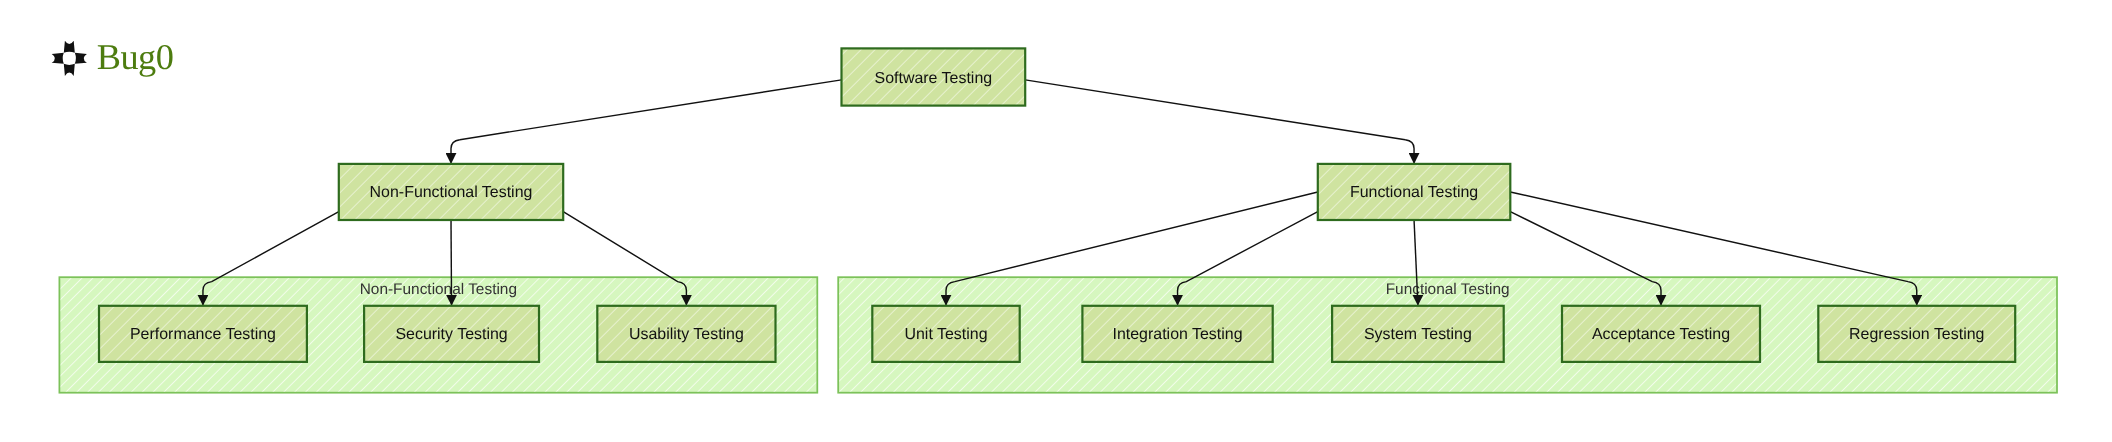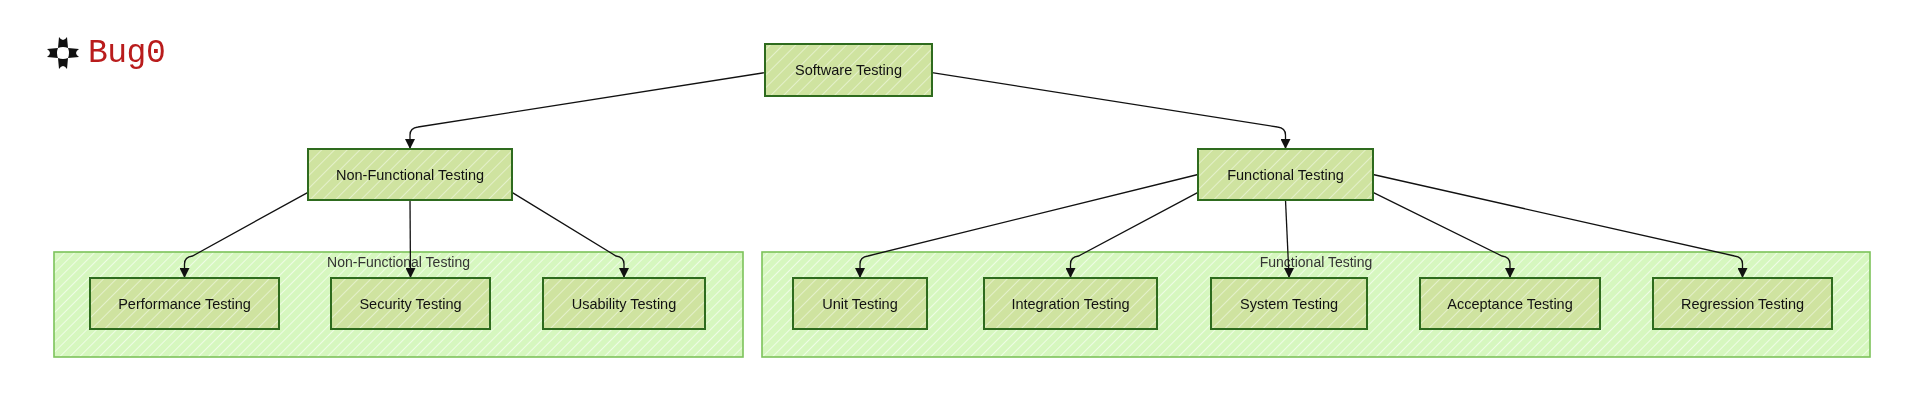--- a/index.html
+++ b/index.html
@@ -1,19 +1,19 @@
 <!DOCTYPE html>
 <html><head>
 <meta charset="utf-8">
 <style>
   html, body { margin: 0; padding: 0; background: #ffffff; }
   body { width: 1920px; height: 402px; position: relative; overflow: hidden; font-family: "Liberation Sans", sans-serif; }
   #canvas { position: absolute; left: 0; top: 0; }
   .logo { position: absolute; left: 44px; top: 34px; display: flex; align-items: center; gap: 6px; }
-  .logo-text { font-family: Liberation Mono, monospace; font-size: 33px; color: #b91c1c; letter-spacing: -0.5px; line-height: 1; text-align: center; }
+  .logo-text { font-family: Liberation Serif, serif; font-size: 33px; color: #4d7c0f; letter-spacing: -0.5px; line-height: 1; text-align: center; }
   .node-label { font-size: 14.5px; fill: #111; }
   .group-label { font-size: 14px; fill: #333; }
 </style>
 </head>
 <body>
 
 <div class="logo">
   <svg width="38" height="38" viewBox="0 0 38 38">
     <g fill="#111">
       <path d="M15 3 Q19 9 23 3 L24 14 Q19 12 14 14 Z"></path>

